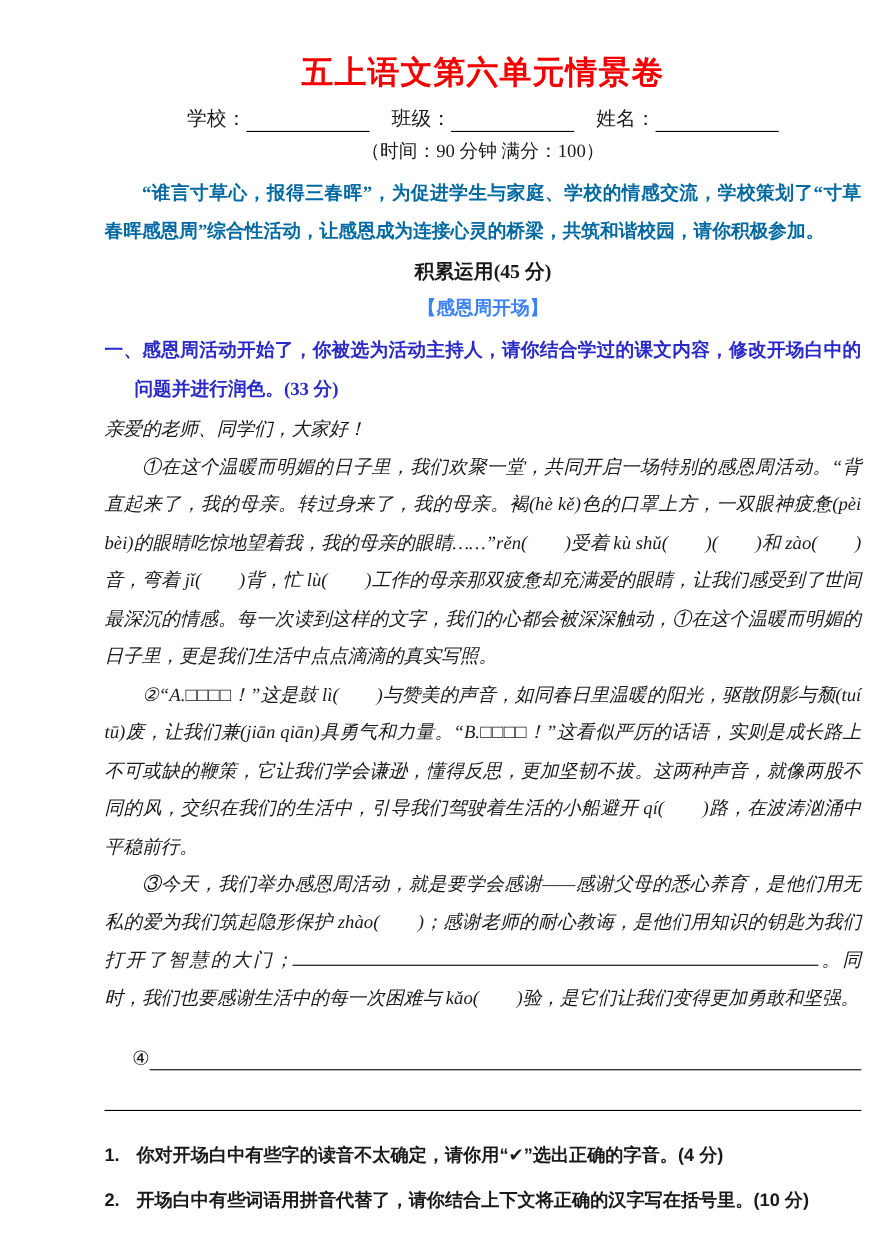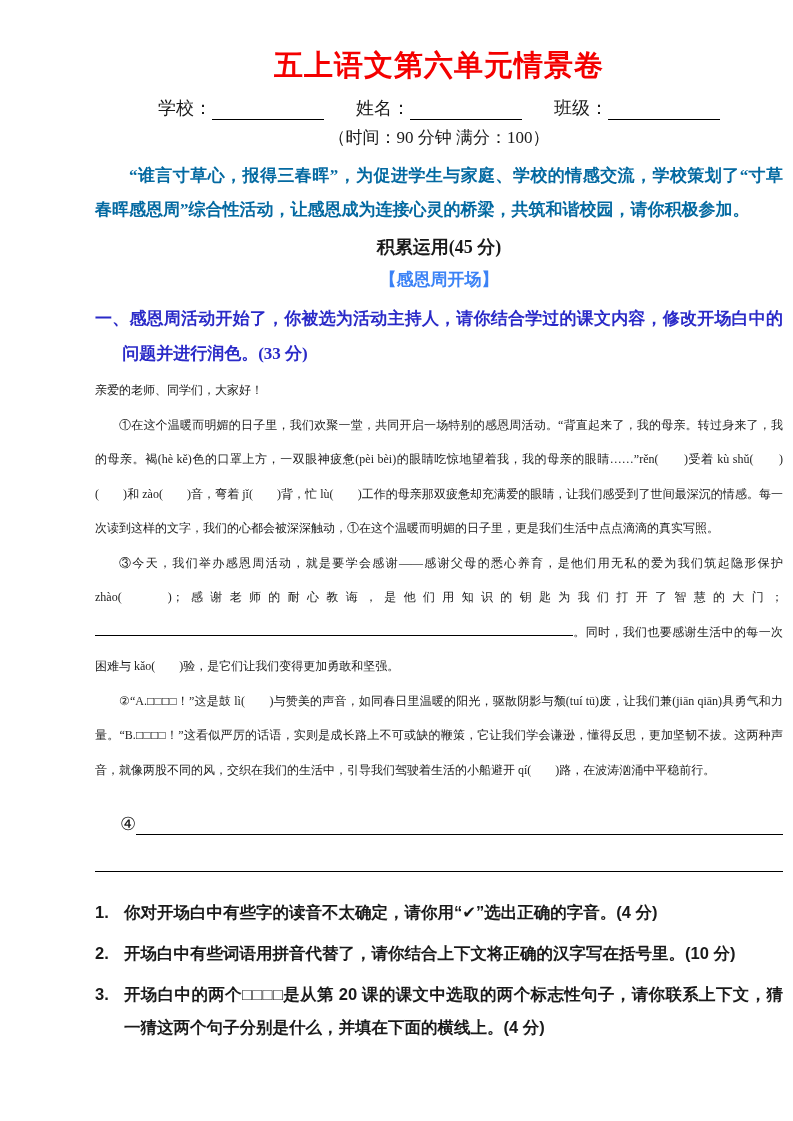--- a/index.html
+++ b/index.html
@@ -21,21 +21,21 @@
     font-size: 29px;
     font-weight: bold;
     color: #f40000;
     letter-spacing: 1px;
     margin-bottom: 10px;
   }
   .header-row {
     display: flex;
     justify-content: center;
     align-items: flex-end;
-    gap: 18px;
+    gap: 6px;
     font-size: 18px;
     margin-bottom: 6px;
   }
   .header-field { display: flex; align-items: flex-end; }
   .blank {
     display: inline-block;
     border-bottom: 1.6px solid #000;
     height: 1.15em;
   }
   .blank-sm { width: 112px; margin-right: 14px; }
@@ -72,23 +72,24 @@
     color: #2a2ac8;
     font-weight: bold;
     font-size: 17px;
     line-height: 35px;
     text-align: justify;
     padding-left: 1.6em;
     text-indent: -1.6em;
     margin-bottom: 2px;
   }
   .speech p {
-    font-size: 12px;
+    font-size: 17px;
     line-height: 34.5px;
     text-align: justify;
+    font-style: italic;
   }
   .speech .indent { text-indent: 2em; }
   .inline-blank {
     display: inline-block;
     width: 478px;
     border-bottom: 1.6px solid #000;
     height: 1.05em;
     vertical-align: baseline;
   }
   .para4-row {
@@ -123,44 +124,44 @@
 <div class="page">
 
   <div class="doc-title">五上语文第六单元情景卷</div>
 
   <div class="header-row">
     <div class="header-field">
       <span>学校：</span>
       <span class="blank blank-sm"></span>
     </div>
     <div class="header-field">
-      <span>姓名：</span>
+      <span>班级：</span>
       <span class="blank blank-sm"></span>
     </div>
     <div class="header-field">
-      <span>班级：</span>
+      <span>姓名：</span>
       <span class="blank blank-sm"></span>
     </div>
   </div>
 
   <div class="exam-info">（时间：90 分钟 满分：100）</div>
 
   <div class="intro-red">“谁言寸草心，报得三春晖”，为促进学生与家庭、学校的情感交流，学校策划了“寸草春晖感恩周”综合性活动，让感恩成为连接心灵的桥梁，共筑和谐校园，请你积极参加。</div>
 
   <div class="section-title">积累运用(45 分)</div>
 
   <div class="subsection-title">【感恩周开场】</div>
 
   <div class="task-heading">一、感恩周活动开始了，你被选为活动主持人，请你结合学过的课文内容，修改开场白中的问题并进行润色。(33 分)</div>
 
   <div class="speech">
     <p>亲爱的老师、同学们，大家好！</p>
     <p class="indent">①在这个温暖而明媚的日子里，我们欢聚一堂，共同开启一场特别的感恩周活动。“背直起来了，我的母亲。转过身来了，我的母亲。褐(hè kě)色的口罩上方，一双眼神疲惫(pèi bèi)的眼睛吃惊地望着我，我的母亲的眼睛……”rěn(　　)受着 kù shǔ(　　)(　　)和 zào(　　)音，弯着 jǐ(　　)背，忙 lù(　　)工作的母亲那双疲惫却充满爱的眼睛，让我们感受到了世间最深沉的情感。每一次读到这样的文字，我们的心都会被深深触动，①在这个温暖而明媚的日子里，更是我们生活中点点滴滴的真实写照。</p>
+    <p class="indent">②“A.□□□□！”这是鼓 lì(　　)与赞美的声音，如同春日里温暖的阳光，驱散阴影与颓(tuí tū)废，让我们兼(jiān qiān)具勇气和力量。“B.□□□□！”这看似严厉的话语，实则是成长路上不可或缺的鞭策，它让我们学会谦逊，懂得反思，更加坚韧不拔。这两种声音，就像两股不同的风，交织在我们的生活中，引导我们驾驶着生活的小船避开 qí(　　)路，在波涛汹涌中平稳前行。</p>
     <p class="indent"><span>③今天，我们举办感恩周活动，就是要学会感谢——感谢父母的悉心养育，是他们用无私的爱为我们筑起隐形保护 zhào(　　)；感谢老师的耐心教诲，是他们用知识的钥匙为我们打开了智慧的大门；</span><span class="inline-blank"></span><span>。同时，我们也要感谢生活中的每一次困难与 kǎo(　　)验，是它们让我们变得更加勇敢和坚强。</span></p>
-    <p class="indent">②“A.□□□□！”这是鼓 lì(　　)与赞美的声音，如同春日里温暖的阳光，驱散阴影与颓(tuí tū)废，让我们兼(jiān qiān)具勇气和力量。“B.□□□□！”这看似严厉的话语，实则是成长路上不可或缺的鞭策，它让我们学会谦逊，懂得反思，更加坚韧不拔。这两种声音，就像两股不同的风，交织在我们的生活中，引导我们驾驶着生活的小船避开 qí(　　)路，在波涛汹涌中平稳前行。</p>
   </div>
 
   <div class="para4-row">
     <span>④</span>
     <span class="fill"></span>
   </div>
 
   <div class="hline"></div>
 
   <div class="questions">

